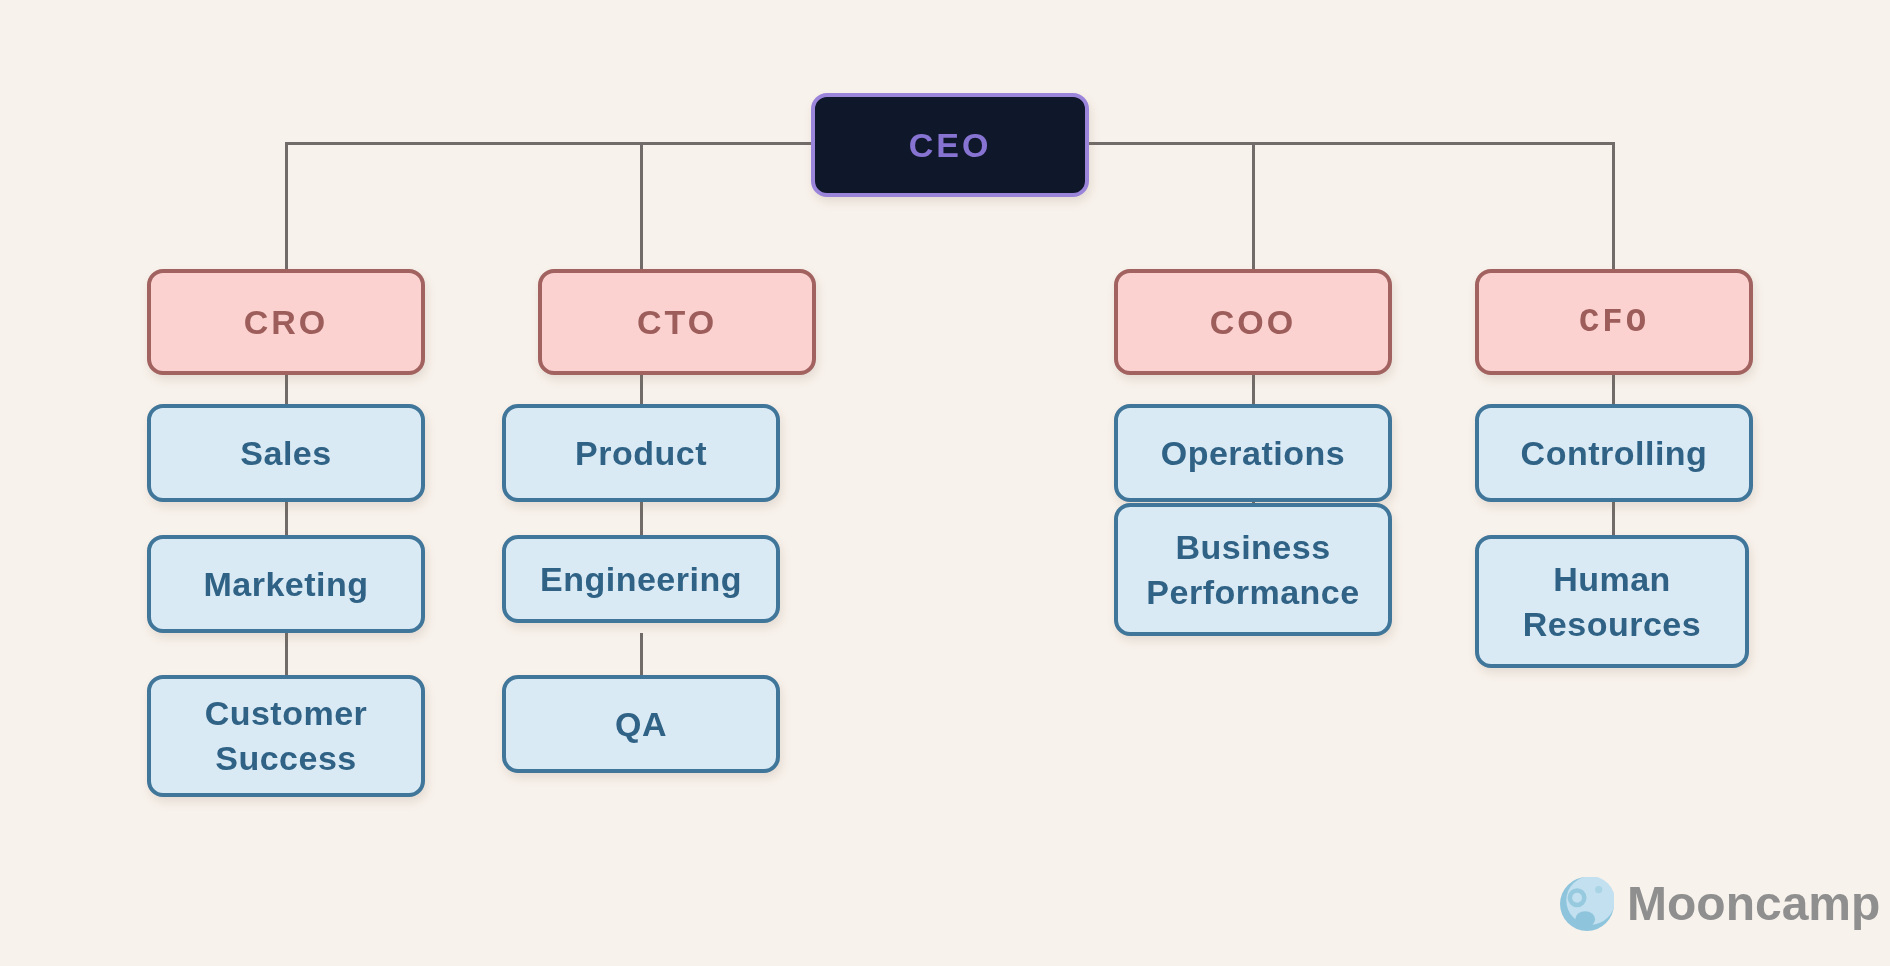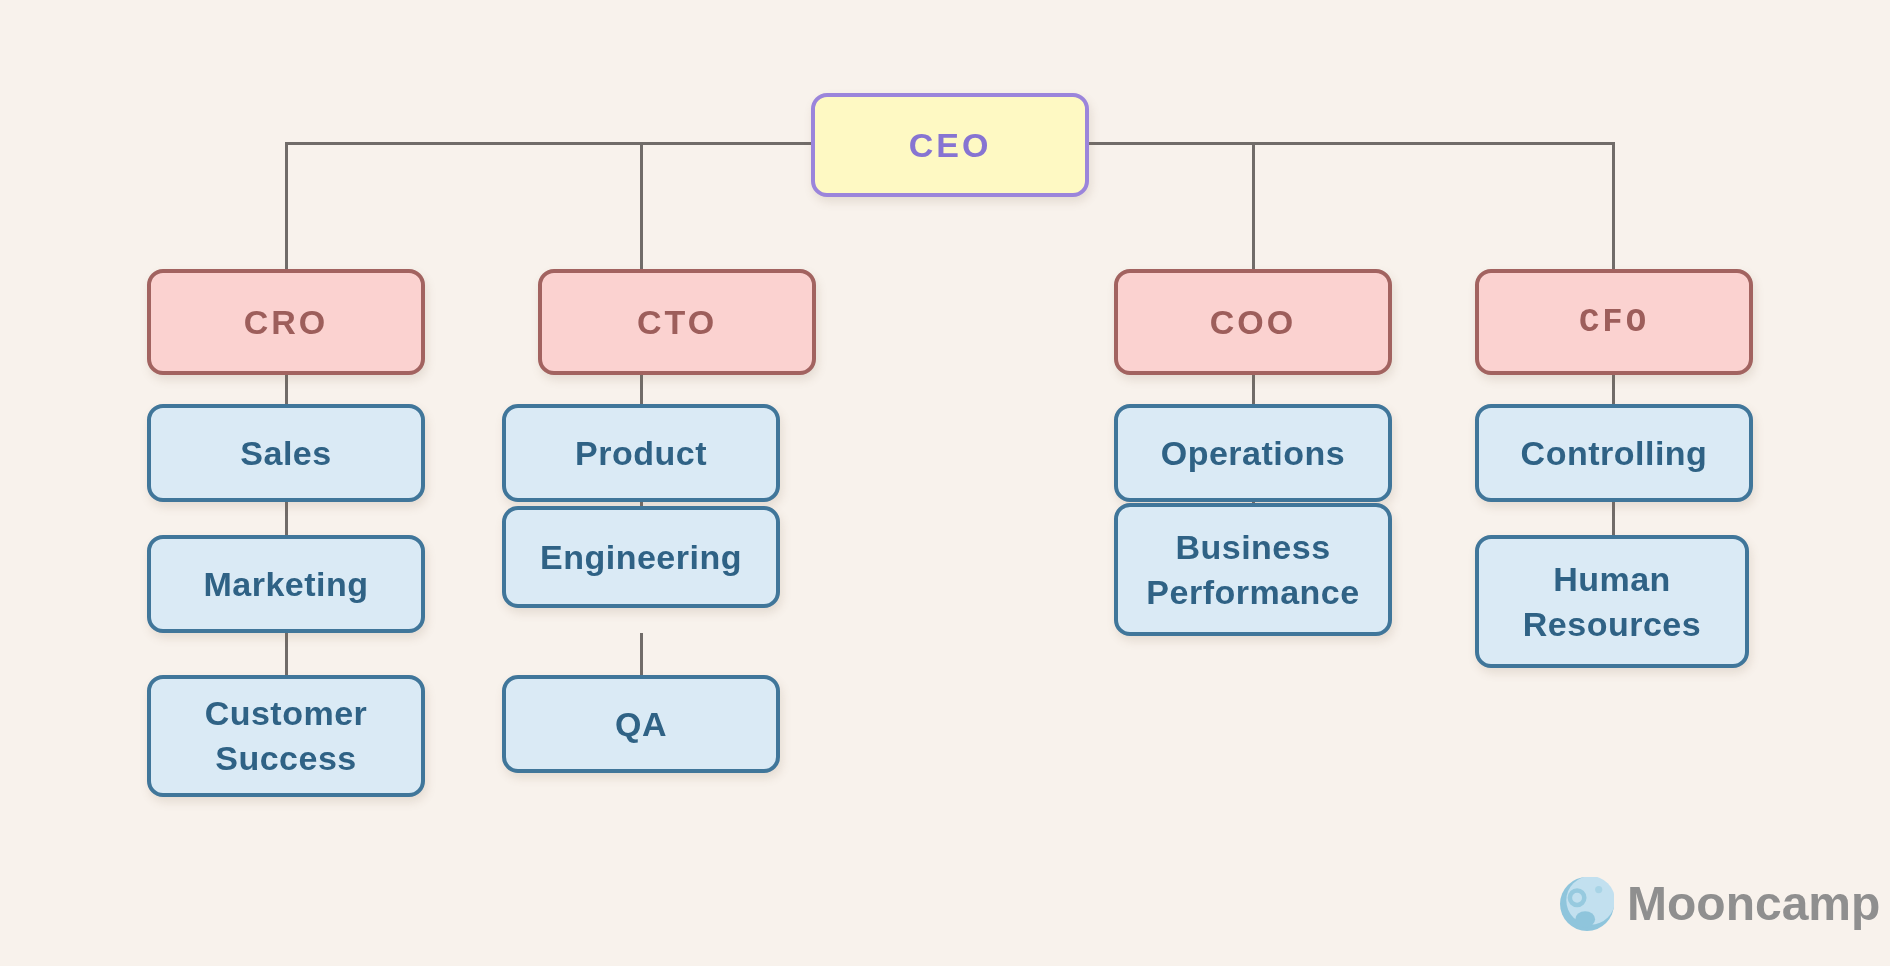--- a/index.html
+++ b/index.html
@@ -21,21 +21,21 @@
     text-align: center;
     border-radius: 16px;
     border: 4px solid;
     font-weight: bold;
     font-size: 34px;
     line-height: 1.32;
     padding: 0 12px;
     box-shadow: 2px 5px 10px rgba(128, 103, 82, 0.16);
   }
   .node--exec {
-    background: #fef9c3;
+    background: #0f172a;
     border-color: #9B85DB;
     color: #8774D2;
     letter-spacing: 3px;
   }
   .node--officer {
     background: #FBD2D0;
     border-color: #A26360;
     color: #9D5E5B;
     letter-spacing: 3px;
   }
@@ -116,21 +116,21 @@
   <div class="node node--dept" style="left:147px; top:535px; width:278px; height:98px;text-align:center;">
     <span>Marketing</span>
   </div>
   <div class="node node--dept" style="left:147px; top:675px; width:278px; height:122px;">
     <span>Customer Success</span>
   </div>
 
   <div class="node node--dept" style="left:502px; top:404px; width:278px; height:98px;">
     <span>Product</span>
   </div>
-  <div class="node node--dept" style="left:502px; top:506px; width:278px; height:102px;">
+  <div class="node node--dept" style="left:502px; top:535px; width:278px; height:88px;">
     <span>Engineering</span>
   </div>
   <div class="node node--dept" style="left:502px; top:675px; width:278px; height:98px;">
     <span>QA</span>
   </div>
 
   <div class="node node--dept" style="left:1114px; top:404px; width:278px; height:98px;">
     <span>Operations</span>
   </div>
   <div class="node node--dept" style="left:1114px; top:503px; width:278px; height:133px;">

